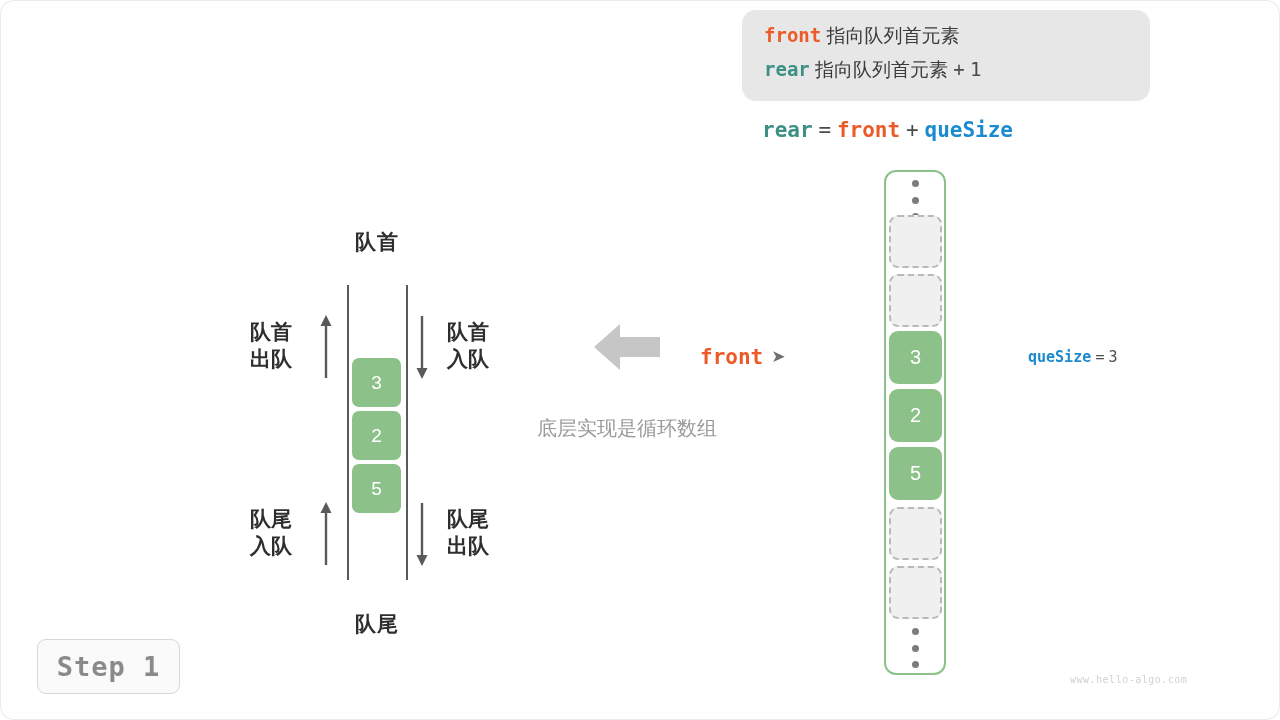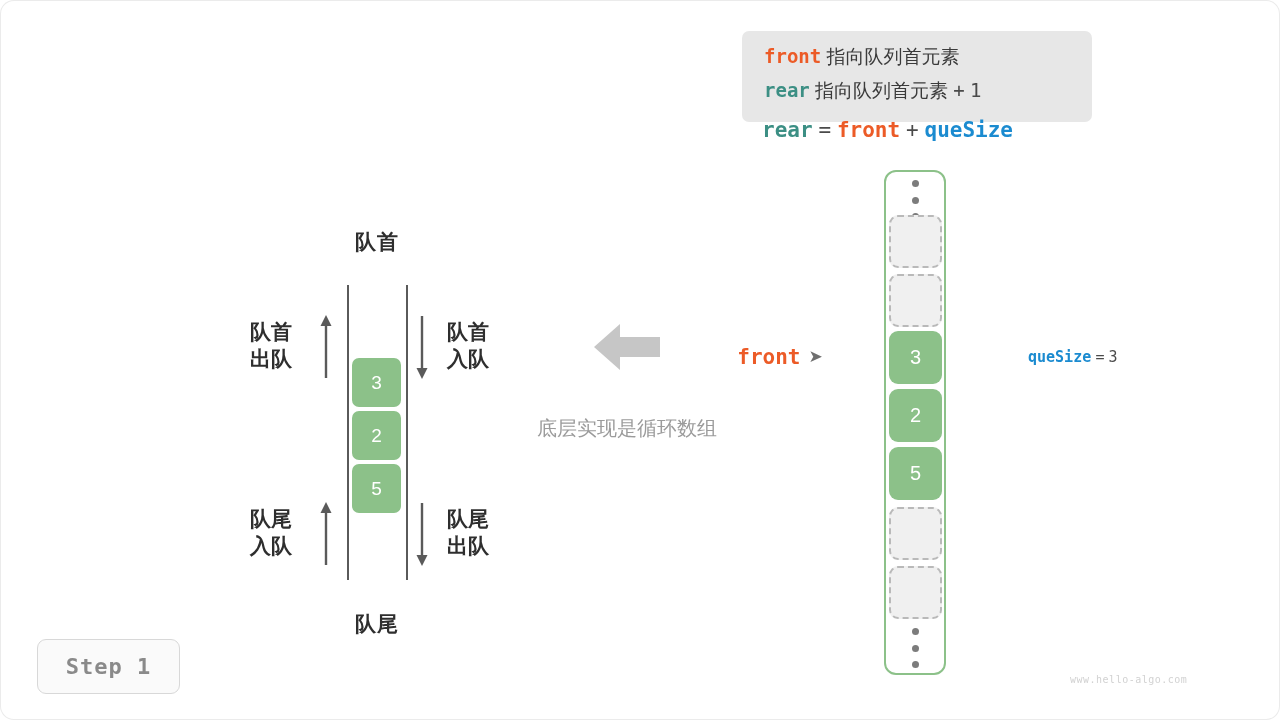--- a/index.html
+++ b/index.html
@@ -21,25 +21,25 @@
     border-radius: 14px;
     box-shadow: inset 0 0 0 1px #ebebeb;
     overflow: hidden;
   }
 
   .abs { position: absolute; }
 
   
   .legend-box {
     left: 742px;
-    top: 31px;
-    width: 350px;
+    top: 10px;
+    width: 408px;
     height: 91px;
     background: #e7e7e7;
-    border-radius: 7px;
+    border-radius: 14px;
   }
   .legend-line {
     position: absolute;
     left: 22px;
     white-space: nowrap;
     font-size: 19px;
     color: #3b3b3b;
     font-family: "Liberation Sans", "DejaVu Sans", sans-serif;
   }
   .legend-line.l1 { top: 13px; }
@@ -187,21 +187,21 @@
     width: 7px;
     height: 7px;
     border-radius: 50%;
     background: #7c7c7c;
   }
 
   
   .ptr {
     font-size: 21px;
     white-space: nowrap;
-    text-align: center;
+    text-align: left;
   }
   .ptr .caret {
     display: inline-block;
     margin-left: 8px;
     color: #6f6f6f;
     font-size: 17px;
     vertical-align: 2px;
   }
   .ptr.front-ptr { left: 700px; top: 345px; width: 160px; }
   .ptr.rear-ptr  { left: 700px; top: 522px; width: 160px; }
@@ -224,21 +224,21 @@
     width: 143px;
     height: 55px;
     background: #fafafa;
     border: 1px solid #d8d8d8;
     border-radius: 9px;
     display: flex;
     align-items: center;
     justify-content: center;
     font-family: "DejaVu Sans Mono", "Liberation Mono", monospace;
     font-weight: bold;
-    font-size: 22px;
+    font-size: 27px;
     color: #8a8a8a;
     letter-spacing: 1px;
     box-sizing: border-box;
   }
 
   
   .watermark {
     left: 1070px;
     top: 674px;
     font-family: "DejaVu Sans Mono", "Liberation Mono", monospace;

